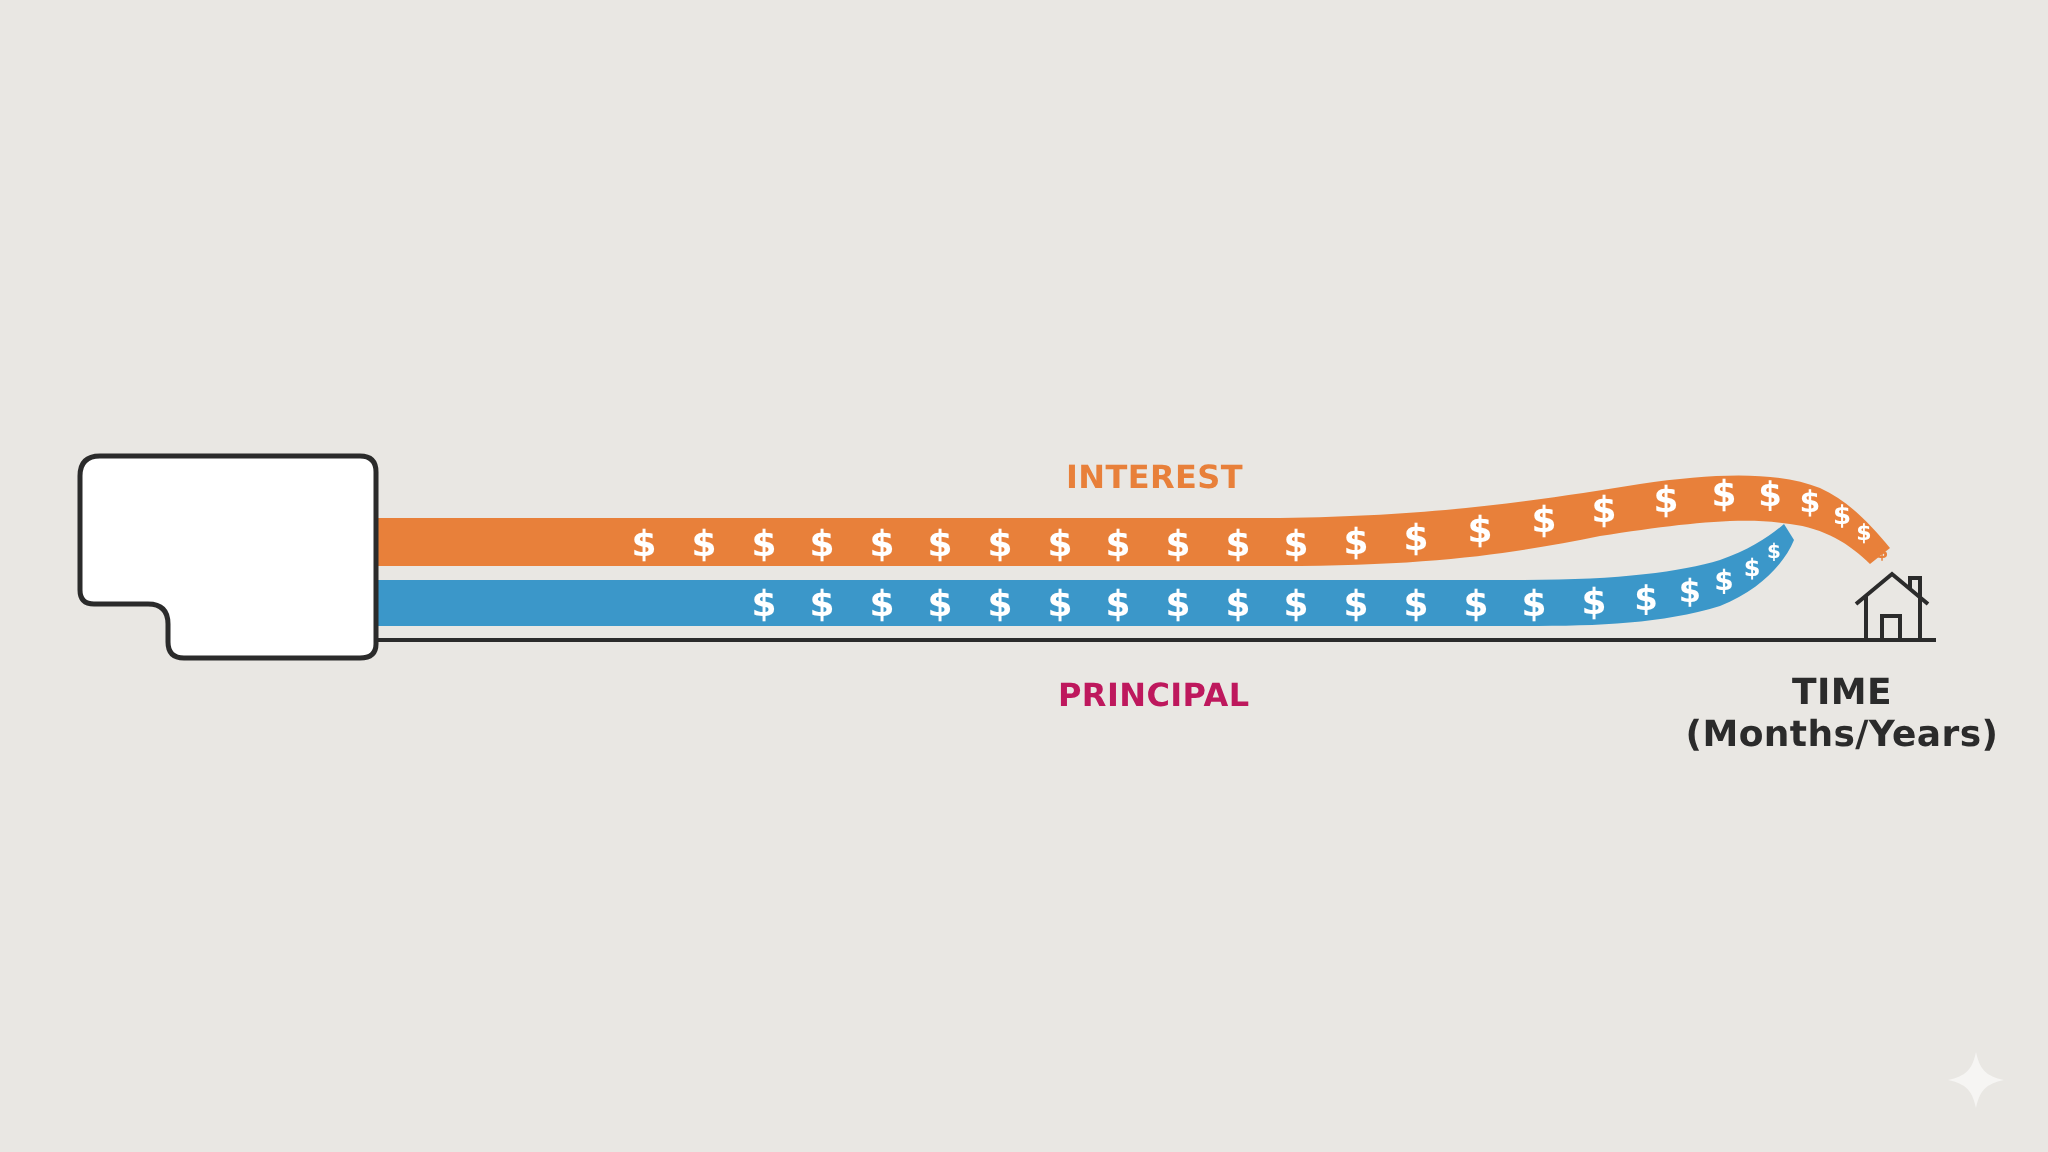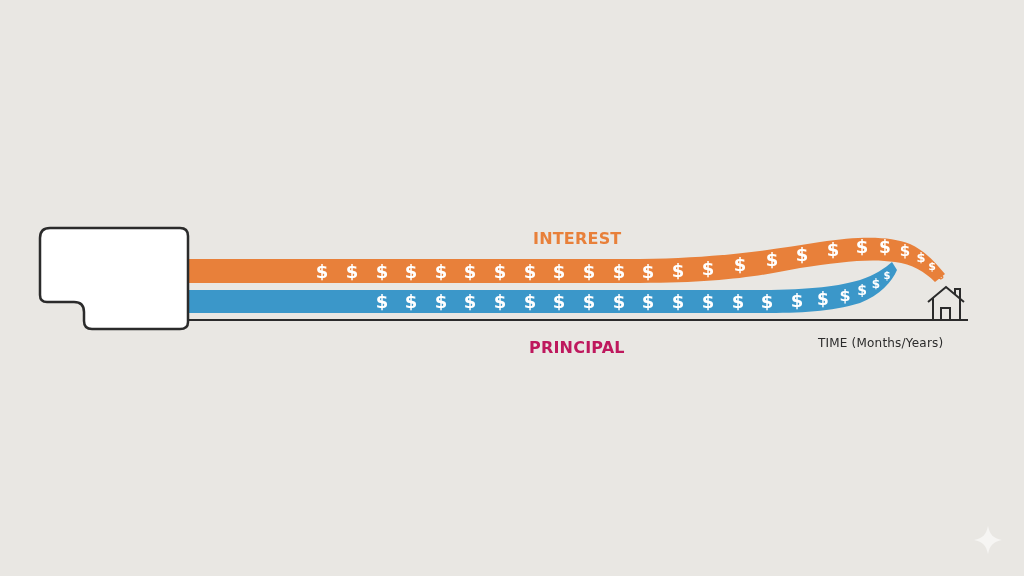--- a/index.html
+++ b/index.html
@@ -1,21 +1,21 @@
 <!DOCTYPE html>
 <html><head>
 <meta charset="utf-8">
 <style>
   html,body{margin:0;padding:0;}
   body{width:1024px;height:576px;background:#e9e7e3;position:relative;overflow:hidden;font-family:"DejaVu Sans",sans-serif;}
   svg{position:absolute;left:0;top:0;}
   .lbl{position:absolute;font-weight:bold;letter-spacing:0.2px;text-align:center;}
   #interest-label{left:533px;top:229px;font-size:16px;color:#e8803a;}
   #principal-label{left:529px;top:338px;font-size:16px;color:#be185d;}
-  #time-label{left:818px;top:336px;font-size:12px;color:#2b2b2b;font-weight:normal;}
+  #time-label{left:818px;top:336px;font-size:18px;color:#2b2b2b;font-weight:bold;}
   .dollar{fill:#fff;font-family:"DejaVu Sans",sans-serif;font-weight:bold;font-size:18px;}
 </style>
 </head>
 <body>
 
 <svg width="1024" height="576" viewBox="0 0 1024 576">
 
   <line x1="188" y1="320" x2="968" y2="320" stroke="#2b2b2b" stroke-width="2"></line>
 
   <path d="M188 259 L640 259 C720 258 770 250 820 242 C860 236 890 236 910 244 C925 251 935 262 945 274 L935 282 C925 272 912 264 895 262 C870 258 840 262 800 268 C760 276 720 283 640 283 L188 283 Z" fill="#e8803a"></path>

